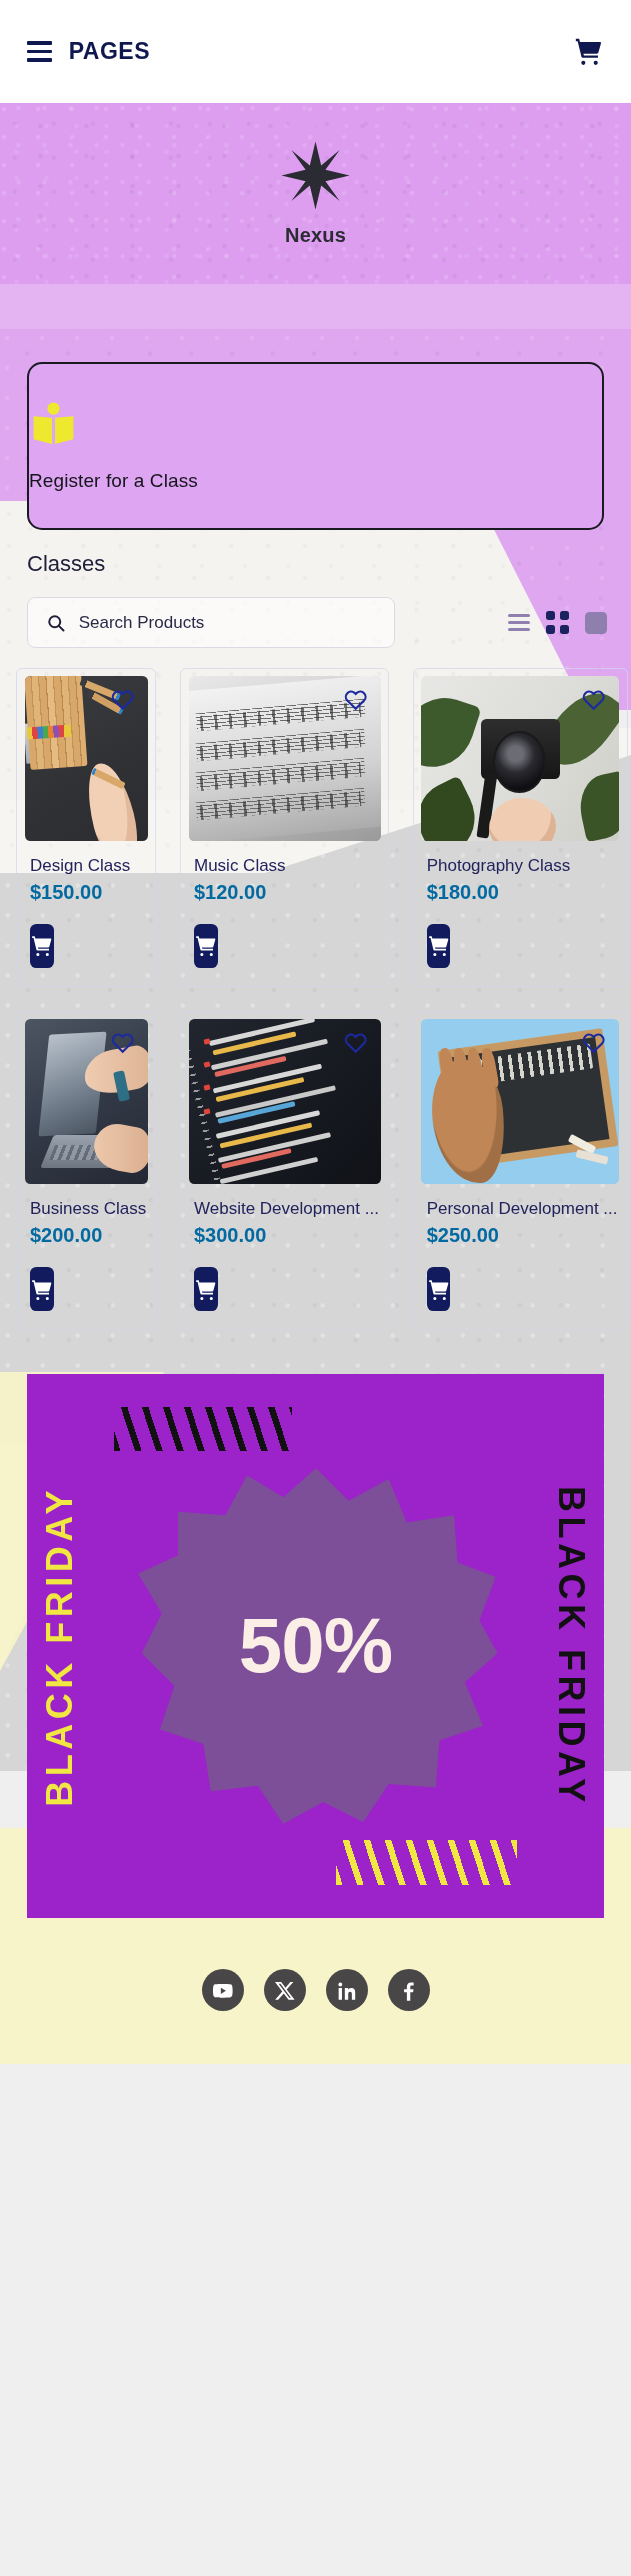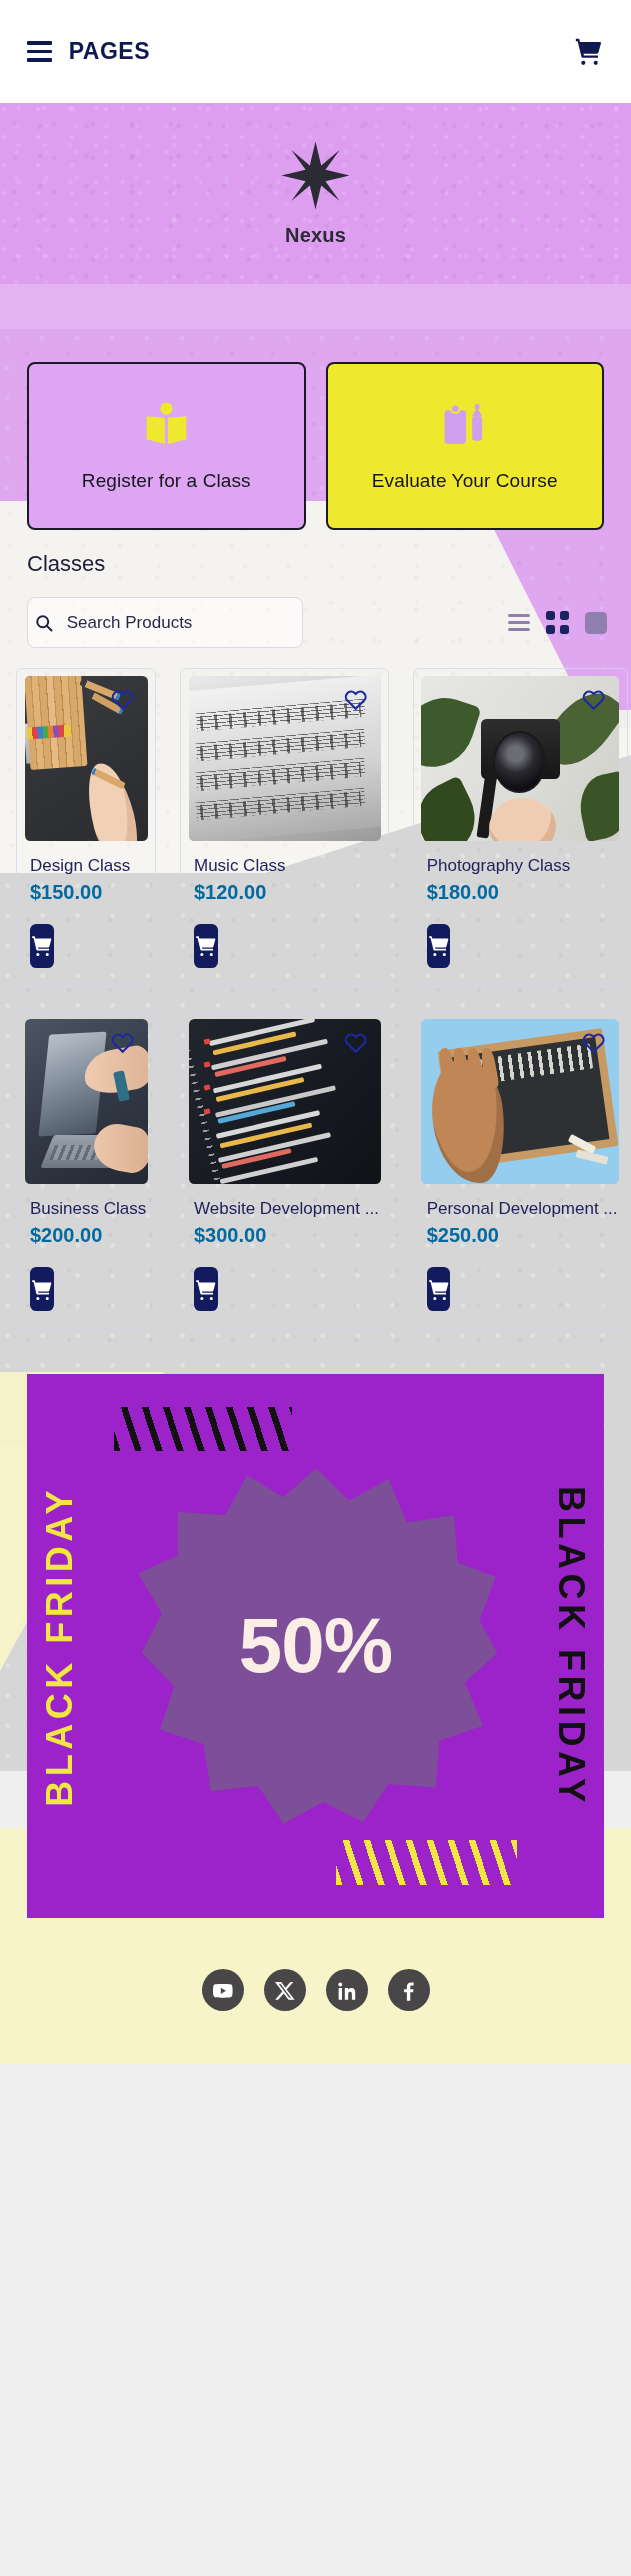--- a/index.html
+++ b/index.html
@@ -106,45 +106,45 @@
     clip-path:polygon(0 0, 15% 0, 0 227px);
   }
 
   .body-inner{ position:relative; z-index:5; padding:0 0 0 0; }
 
   
   .quick-row{
     display:flex; gap:20px; padding:33px 27px 0 27px;
   }
   .quick-card{
-    flex:1; height:168px; border:2.3px solid #1a1a22; border-radius:8px;
-    display:flex; flex-direction:column; align-items:center; justify-content:center;
+    flex:1; height:168px; border:2.3px solid #1a1a22; border-radius:15px;
+    display:flex; flex-direction:column; justify-content:center;
     gap:20px; cursor:pointer;
   }
   .quick-card.c1{ background:#dda5f2; }
   .quick-card.c2{ background:#eee82f; }
   .quick-ico{ width:49px; height:49px; }
   .quick-ico svg{ width:100%; height:100%; display:block; }
   .quick-label{
     font-size:19px; font-weight:500; color:#15151c; letter-spacing:0.1px;
   }
 
   
   .sec-title{
     padding:21px 27px 0 27px;
     font-size:22px; color:#20203a; font-weight:400;
   }
   .tools{
     display:flex; align-items:center; justify-content:space-between;
     padding:20px 23.6px 0 27px;
   }
   .searchbox{
-    width:276px; height:51px; border:1.4px solid #dcd9e4; border-radius:8.2px;
+    width:368px; height:51px; border:1.4px solid #dcd9e4; border-radius:8.2px;
     background:rgba(255,255,255,.55);
-    display:flex; align-items:center; gap:12.7px; padding:0 6px; cursor:text;
+    display:flex; align-items:center; gap:12.7px; padding:0 18px; cursor:text;
   }
   .search-ico{ width:20px; height:20px; color:#20203a; flex:none;}
   .search-ico svg{width:100%;height:100%;display:block;}
   .search-ph{ font-size:17px; color:#2a2a46; }
   .views{ display:flex; align-items:center; gap:16.3px; }
   .v-list{ width:22px; display:flex; flex-direction:column; gap:3.6px; cursor:pointer;}
   .v-list span{ height:3.6px; border-radius:1.8px; background:#8e7fae; display:block;}
   .v-list span:nth-child(1){width:100%}
   .v-list span:nth-child(2){width:100%}
   .v-list span:nth-child(3){width:100%}
@@ -454,33 +454,20 @@
     <div class="quick-row">
       <div class="quick-card c1">
         <div class="quick-ico">
           <svg viewBox="0 0 64 64" fill="#eee82f">
             <circle cx="32" cy="10" r="8"></circle>
             <path d="M30 22 L30 56 L6 50 L6 20 Z"></path>
             <path d="M34 22 L34 56 L58 50 L58 20 Z"></path>
           </svg>
         </div>
         <div class="quick-label">Register for a Class</div>
-      </div>
-      <div class="quick-card c2">
-        <div class="quick-ico">
-          <svg viewBox="0 0 64 64" fill="#cfa0ee">
-            <rect x="6" y="12" width="28" height="44" rx="4"></rect>
-            <circle cx="20" cy="10" r="7" fill="#eee82f"></circle>
-            <circle cx="20" cy="10" r="4.2" fill="#cfa0ee"></circle>
-            <rect x="42" y="20" width="13" height="32" rx="4"></rect>
-            <path d="M42 20 L55 20 L48.5 8 Z"></path>
-            <rect x="45.5" y="4" width="6" height="7" rx="2.5"></rect>
-          </svg>
-        </div>
-        <div class="quick-label">Evaluate Your Course</div>
       </div>
     </div>
 
     <div class="sec-title">Classes</div>
 
     <div class="tools">
       <div class="searchbox">
         <div class="search-ico">
           <svg viewBox="0 0 24 24" fill="none" stroke="currentColor" stroke-width="2.4" stroke-linecap="round">
             <circle cx="10.5" cy="10.5" r="6.6"></circle>

